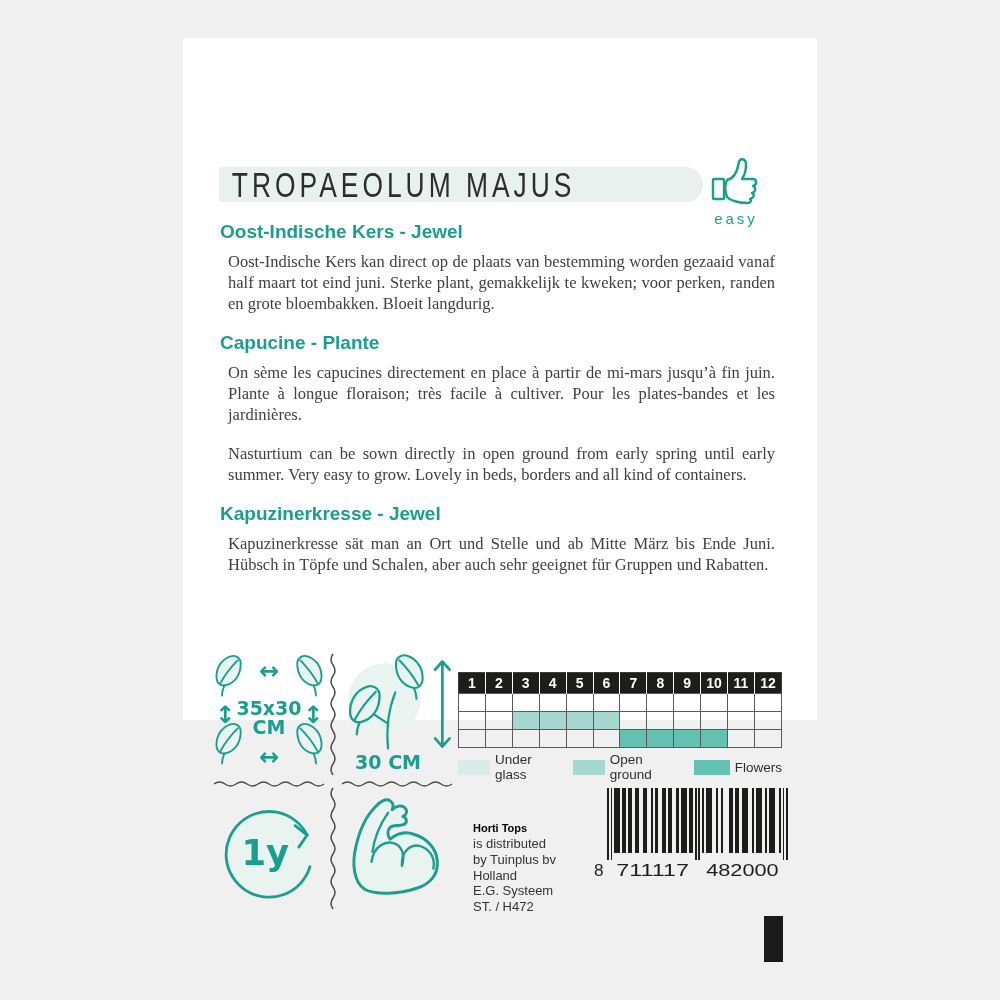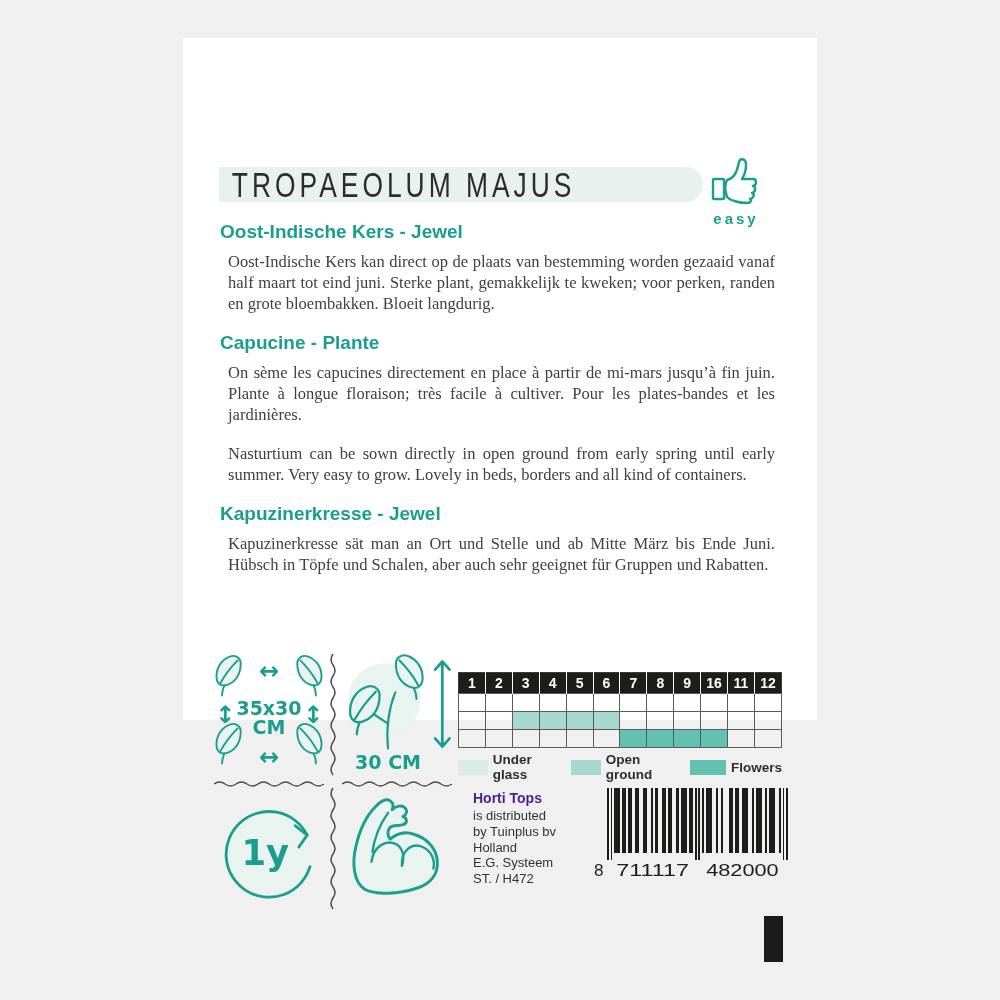--- a/index.html
+++ b/index.html
@@ -9,21 +9,21 @@
 
   
   .title-band { position:absolute; left:36px; top:129px; width:484px; height:35px;
                 background:var(--band); border-radius:0 17px 17px 0 / 0 50% 50% 0;
                 display:flex; align-items:center; }
   .title-text { font-size:33px; letter-spacing:5px; color:#2d2d2d; white-space:nowrap;
                 transform:scaleX(0.8) scaleY(1.05); transform-origin:left center; padding-left:16px; font-weight:500; }
 
   
   .easy-badge { position:absolute; left:524px; top:113px; width:58px; text-align:center; }
-  .easy-label { color:var(--accent); font-weight:bold; font-size:15px; letter-spacing:3px; margin-top:1px; }
+  .easy-label { color:var(--accent); font-weight:normal; font-size:15px; letter-spacing:3px; margin-top:1px; }
 
   
   .content { position:absolute; left:37px; top:183px; width:563px; }
   .content section { margin-bottom:18px; }
   .content h2 { margin:0 0 3px 0; font-size:19px; font-weight:bold; color:var(--accent); }
   .content p { margin:8px; font-size:16.5px; line-height:21px; color:var(--text); text-align:justify;font-family:Liberation Serif, serif; }
 
   
   .icon-grid { position:absolute; left:30px; top:615px; width:242px; height:255px; }
   .cell { position:absolute; }
@@ -45,27 +45,27 @@
   .wavy { stroke:#4b4b4b; stroke-width:1.5; fill:none; }
 
   
   .right-col { position:absolute; left:275px; top:634px; width:324px; }
   table.cal { border-collapse:collapse; width:324px; table-layout:fixed; border:1.5px solid #3c3c3c; }
   table.cal th { background:var(--calendar-header); color:#fff; font-size:14px; font-weight:bold;
                  height:20px; border-left:1.5px solid #fff; padding:0; text-align:center; }
   table.cal th:first-child { border-left:none; }
   table.cal td { height:17px; padding:0; border:1px solid #5a5a5a; }
   .legend { display:flex; gap:14px; margin-top:4px; align-items:center; }
-  .legend-item { display:flex; align-items:center;font-weight:bold; }
+  .legend-item { display:flex; align-items:center; }
   .legend-swatch { display:inline-block; width:36px; height:15px; margin-right:5px; }
   .legend-label { font-size:13.5px; color:#2e2e2e; }
 
   
   .distributor { position:absolute; left:290px; top:752px; width:120px; color:#333; }
-  .dist-name { font-size:14px; font-weight:bold; color:#4c1d95; margin-bottom:2px; }
+  .dist-name { font-size:11px; font-weight:bold; color:#000000; margin-bottom:2px;margin-top:32px; }
   .dist-line { font-size:13px; line-height:15.8px; }
   .barcode { position:absolute; left:410px; top:749px; width:198px; height:92px; }
 
   .print-mark { position:absolute; left:581px; top:878px; width:19px; height:46px; background:#1a1a1a; }
 </style>
 </head>
 <body>
 
 <div class="page">
   <div class="card">
@@ -176,21 +176,21 @@
           <tr>
               <th>1</th>
               <th>2</th>
               <th>3</th>
               <th>4</th>
               <th>5</th>
               <th>6</th>
               <th>7</th>
               <th>8</th>
               <th>9</th>
-              <th>16</th>
+              <th>10</th>
               <th>11</th>
               <th>12</th>
             </tr>
         </thead>
         <tbody>
             <tr>
               <td></td>
               <td></td>
               <td></td>
               <td></td>

